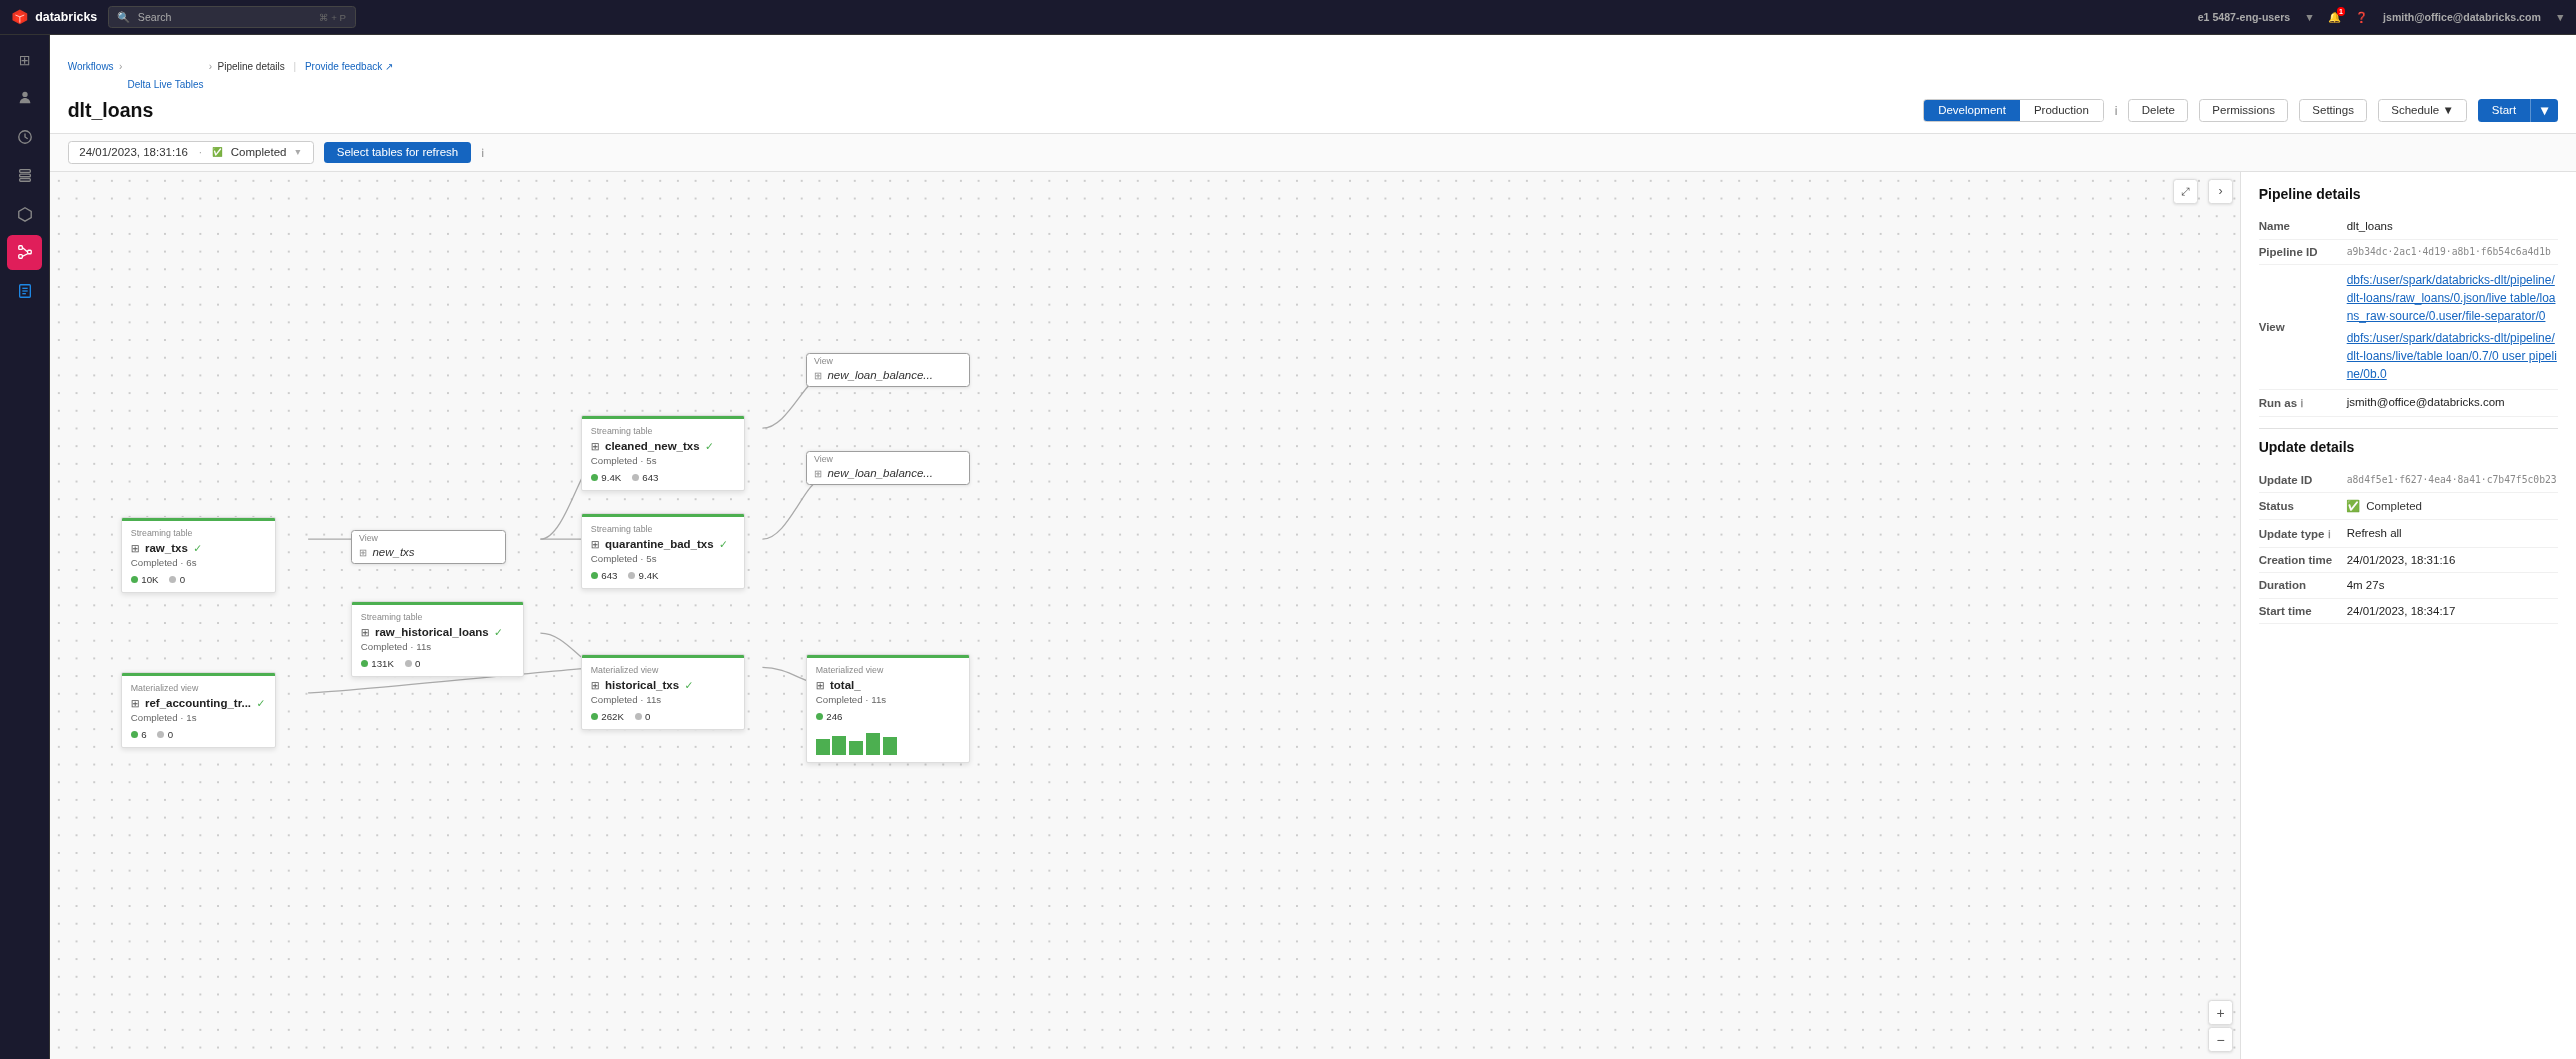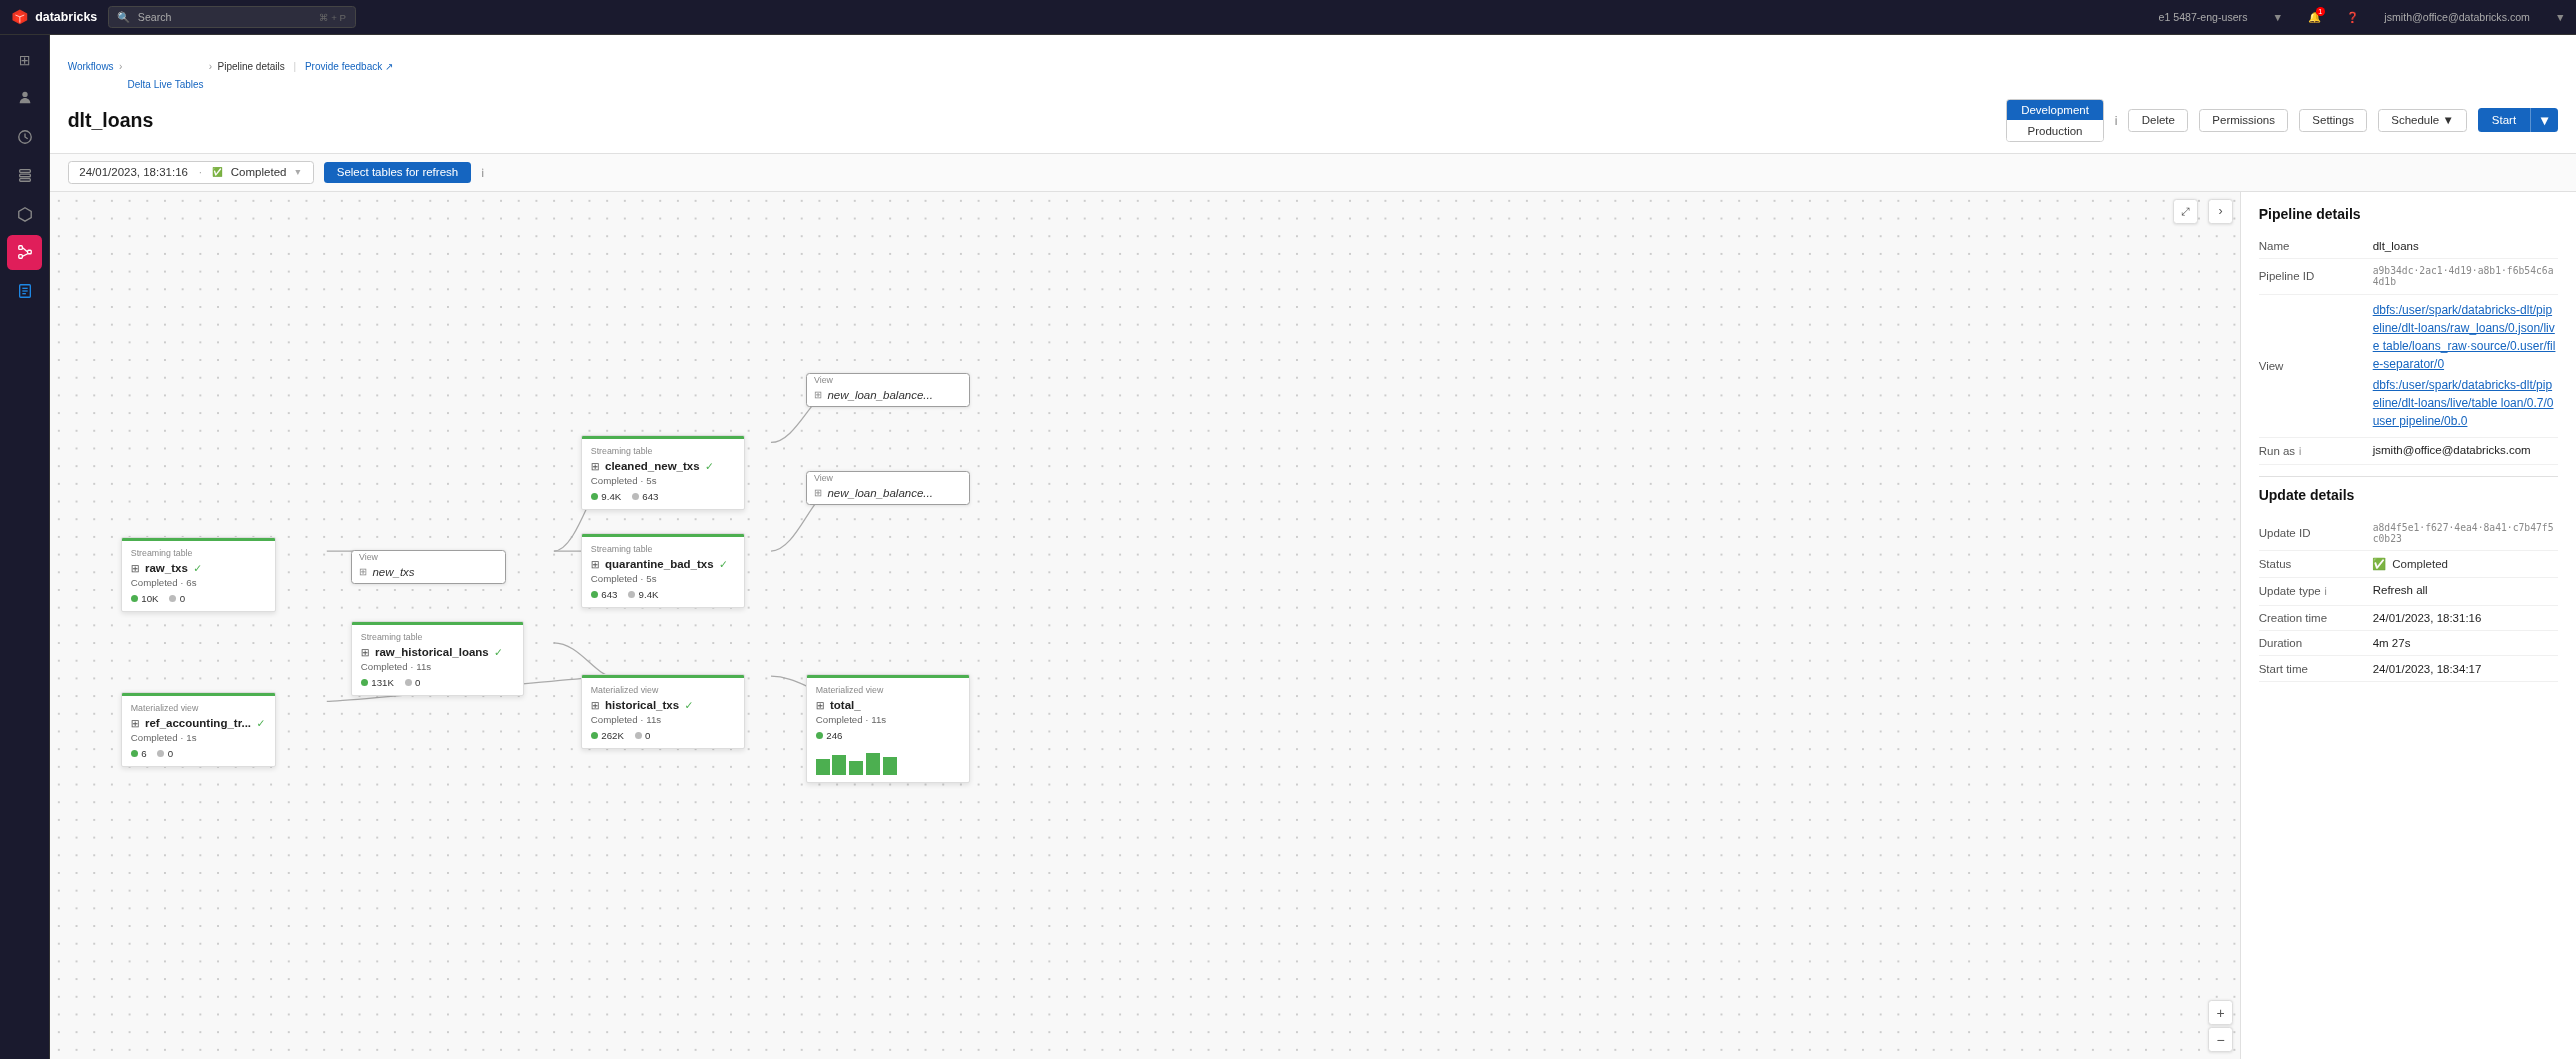--- a/index.html
+++ b/index.html
@@ -3,21 +3,21 @@
   <meta charset="utf-8">
   <style>
     * { box-sizing: border-box; margin: 0; padding: 0; }
     body { font-family: -apple-system, BlinkMacSystemFont, 'Segoe UI', sans-serif; background: #1e1e1e; color: #ccc; font-size: 11.5px; overflow: hidden; }
 
     
     .topbar { display: flex; align-items: center; background: #1a1a2e; height: 35px; padding: 0 10.6px; gap: 10.6px; border-bottom: 0.9px solid #333; }
     .topbar-logo { display: flex; align-items: center; gap: 7px; color: #fff; font-weight: 600; font-size: 12.4px; }
     .topbar-logo svg { width: 17.7px; height: 17.7px; }
     .search-bar { display: flex; align-items: center; background: #2d2d3d; border: 0.9px solid #444; border-radius: 3.5px; padding: 3.5px 8.8px; gap: 7px; flex: 0 0 248px; color: #aaa; font-size: 10.6px; }
-    .topbar-right { margin-left: auto; display: flex; align-items: center; gap: 25px; color: #aaa; font-size: 10.6px; }
+    .topbar-right { margin-left: auto; display: flex; align-items: center; gap: 14px; color: #aaa; font-size: 10.6px; font-weight: bold; }
     .notification-icon { position: relative; }
     .notif-badge { position: absolute; top: -3.5px; right: -3.5px; background: red; border-radius: 50%; width: 8.8px; height: 8.8px; font-size: 7px; display: flex; align-items: center; justify-content: center; color: white; }
 
     
     .layout { display: flex; height: calc(100vh - 35px); }
 
     
     .sidebar { width: 50px; background: #1a1a2e; border-right: 0.9px solid #333; display: flex; flex-direction: column; align-items: center; padding: 7px 0; gap: 3.5px; }
     .sidebar-item { width: 35px; height: 35px; display: flex; align-items: center; justify-content: center; border-radius: 5.3px; cursor: pointer; color: #888; font-size: 14px; }
     .sidebar-item.active { background: #e01e5a; color: #fff; }
@@ -30,21 +30,21 @@
     
     .breadcrumb { display: flex; align-items: center; gap: 5.3px; padding: 8.8px 17.7px 3.5px; font-size: 10px; color: #1565c0; }
     .breadcrumb-sep { color: #999; }
     .breadcrumb-current { color: #333; }
     .breadcrumb-divider { color: #ccc; margin: 0 3.5px; }
     .feedback-link { color: #1565c0; }
 
     
     .page-header { display: flex; align-items: center; padding: 5.3px 17.7px 10.6px; gap: 10.6px; border-bottom: 0.9px solid #e0e0e0; }
     .page-title { font-size: 19.5px; font-weight: 600; color: #111; flex: 1; }
-    .mode-toggle { display: flex; border: 0.9px solid #ccc; border-radius: 3.5px; overflow: hidden; flex-direction: column; }
+    .mode-toggle { display: flex; border: 0.9px solid #ccc; border-radius: 3.5px; overflow: hidden; }
     .mode-btn { padding: 4.4px 14px; font-size: 11.5px; cursor: pointer; background: #fff; color: #333; border: none; }
     .mode-btn.active { background: #1565c0; color: #fff; }
     .info-icon { color: #888; font-size: 12.4px; }
     .header-btn { padding: 4.4px 12.4px; font-size: 11.5px; border: 0.9px solid #ccc; border-radius: 3.5px; background: #fff; color: #333; cursor: pointer; }
     .start-btn-group { display: flex; }
     .start-btn { padding: 4.4px 14px; font-size: 11.5px; background: #1565c0; color: #fff; border: none; border-radius: 3.5px 0 0 3.5px; cursor: pointer; font-weight: 500; }
     .start-btn-arrow { padding: 4.4px 7px; background: #1565c0; color: #fff; border: none; border-left: 0.9px solid rgba(255,255,255,0.3); border-radius: 0 3.5px 3.5px 0; cursor: pointer; }
 
     
     .toolbar { display: flex; align-items: center; padding: 7px 17.7px; gap: 10.6px; border-bottom: 0.9px solid #e0e0e0; background: #fafafa; }
@@ -84,21 +84,21 @@
     .view-icon { color: #888; font-size: 9.7px; }
     .view-name { font-size: 11.5px; color: #333; font-style: italic; }
 
     
     .connections-svg { position: absolute; top: 0; left: 0; width: 100%; height: 100%; pointer-events: none; }
 
     
     .details-panel { width: 336px; background: #fff; border-left: 0.9px solid #e0e0e0; overflow-y: auto; padding: 14px 17.7px; }
     .panel-section-title { font-size: 14px; font-weight: 700; color: #111; margin-bottom: 12.4px; }
     .detail-row { display: flex; padding: 6.2px 0; border-bottom: 0.9px solid #f0f0f0; font-size: 11.5px; }
-    .detail-label { width: 114px; color: #555; font-weight: 400; flex-shrink: 0; display: flex; align-items: center; gap: 3.5px; }
+    .detail-label { width: 88px; color: #555; font-weight: 700; flex-shrink: 0; display: flex; align-items: center; gap: 3.5px; }
     .detail-value { color: #222; flex: 1; word-break: break-all; }
     .detail-value.link { color: #1565c0; word-break: break-all; font-size: 12px; line-height: 1.5; text-decoration: underline; }
     .detail-id { color: #888; font-size: 9.7px; font-family: monospace; }
     .status-completed { display: flex; align-items: center; gap: 5.3px; color: #333; }
     .status-completed-icon { color: #4caf50; }
     .section-divider { border: none; border-top: 0.9px solid #e0e0e0; margin: 10.6px 0; }
     .info-small { color: #888; font-size: 10.6px; cursor: pointer; }
   </style>
 </head>
 <body>

